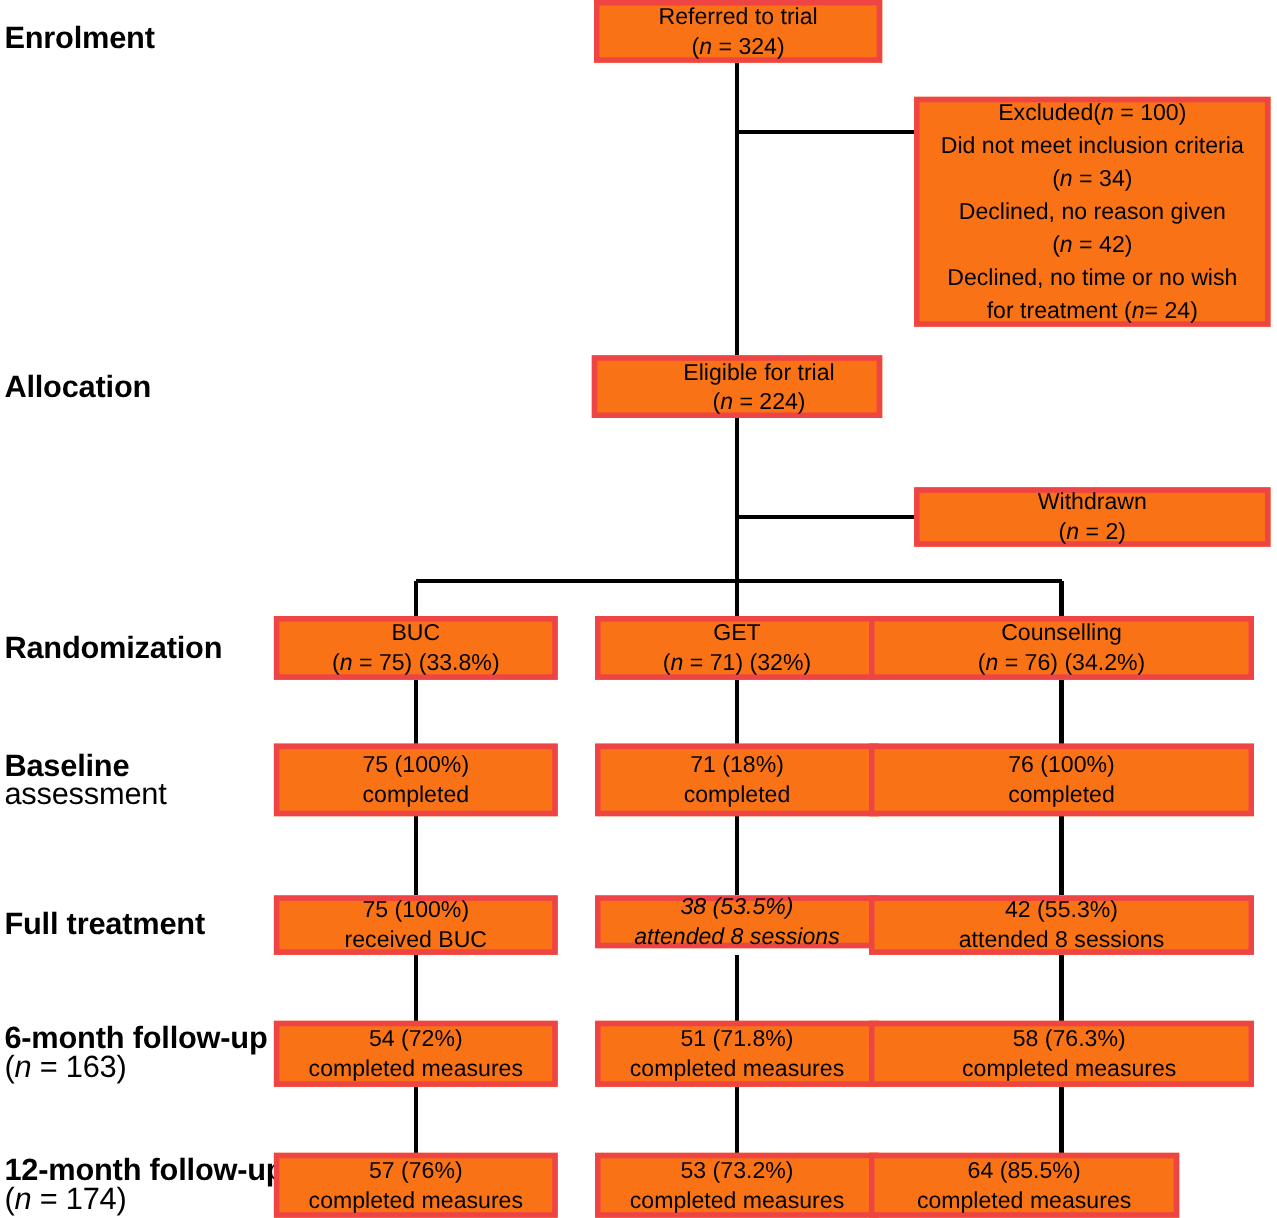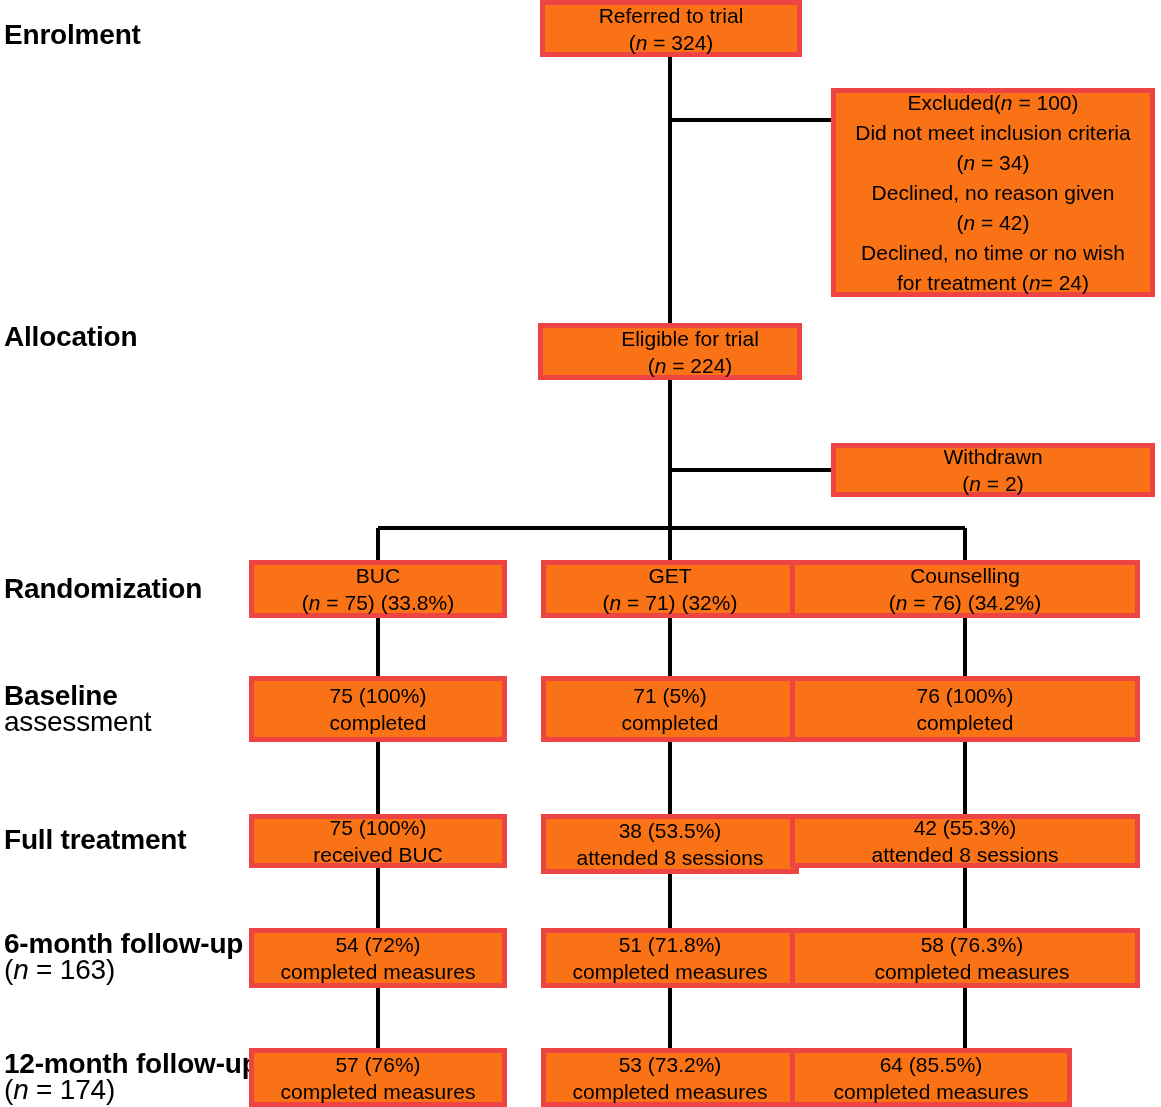--- a/index.html
+++ b/index.html
@@ -94,21 +94,21 @@
       <line x1="965" y1="742" x2="965" y2="814"></line>
       <line x1="965" y1="868" x2="965" y2="928"></line>
       <line x1="965" y1="988" x2="965" y2="1048"></line>
     </g>
   </svg>
 
   <div class="stage-label" style="left:4px; top:22px;">
     <span>Enrolment</span>
   </div>
 
-  <div class="stage-label" style="left:4px; top:324px;">
+  <div class="stage-label" style="left:4px; top:339px;">
     <span>Allocation</span>
   </div>
 
   <div class="stage-label" style="left:4px; top:576px;">
     <span>Randomization</span>
   </div>
 
   <div class="stage-label" style="left:4px; top:683px;">
     <span>Baseline</span>
     <span class="sub">assessment</span>
@@ -172,24 +172,24 @@
       </div>
       <div class="node" style="left: 249px; top: 1048px; width: 258px; height: 59px;">
         <span class="line">57 (76%)</span>
         <span class="line">completed measures</span>
       </div>
       <div class="node" style="left: 541px; top: 560px; width: 258px; height: 58px;">
         <span class="line">GET</span>
         <span class="line">(<i>n</i> = 71) (32%)</span>
       </div>
       <div class="node" style="left: 541px; top: 676px; width: 258px; height: 66px;">
-        <span class="line">71 (5%)</span>
+        <span class="line">71 (18%)</span>
         <span class="line">completed</span>
       </div>
-      <div class="node" style="left: 541px; top: 814px; width: 258px; height: 60px;">
+      <div class="node" style="left: 541px; top: 814px; width: 258px; height: 48px; font-style: italic;">
         <span class="line">38 (53.5%)</span>
         <span class="line">attended 8 sessions</span>
       </div>
       <div class="node" style="left: 541px; top: 928px; width: 258px; height: 60px;">
         <span class="line">51 (71.8%)</span>
         <span class="line">completed measures</span>
       </div>
       <div class="node" style="left: 541px; top: 1048px; width: 258px; height: 59px;">
         <span class="line">53 (73.2%)</span>
         <span class="line">completed measures</span>

